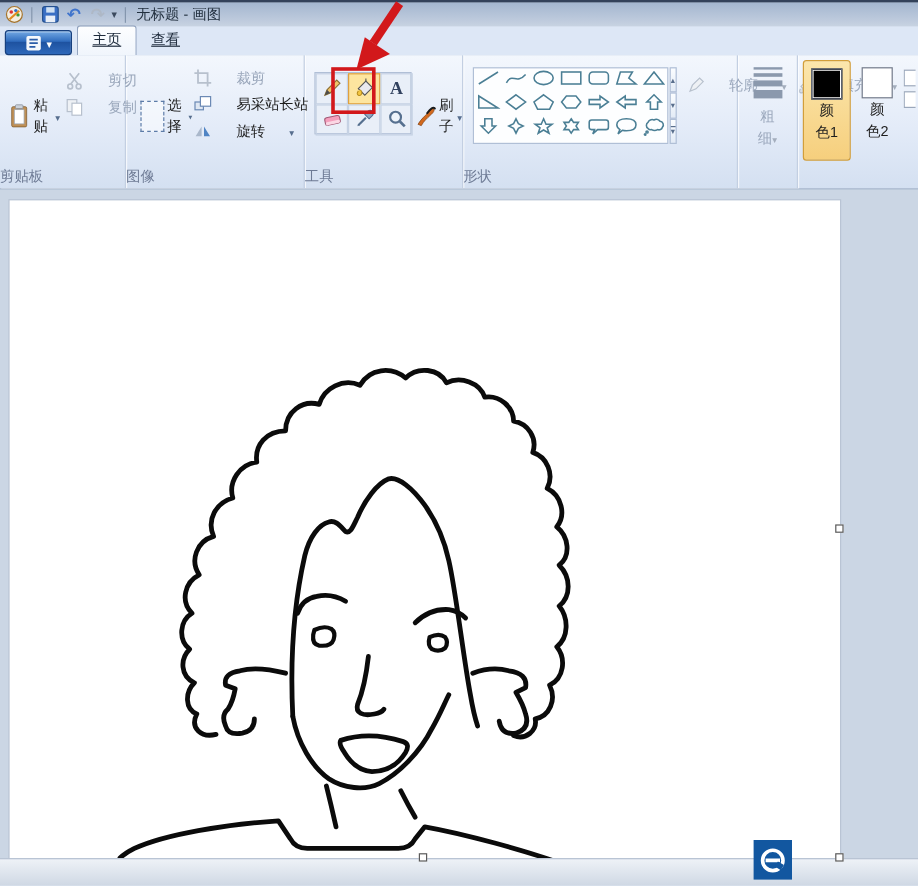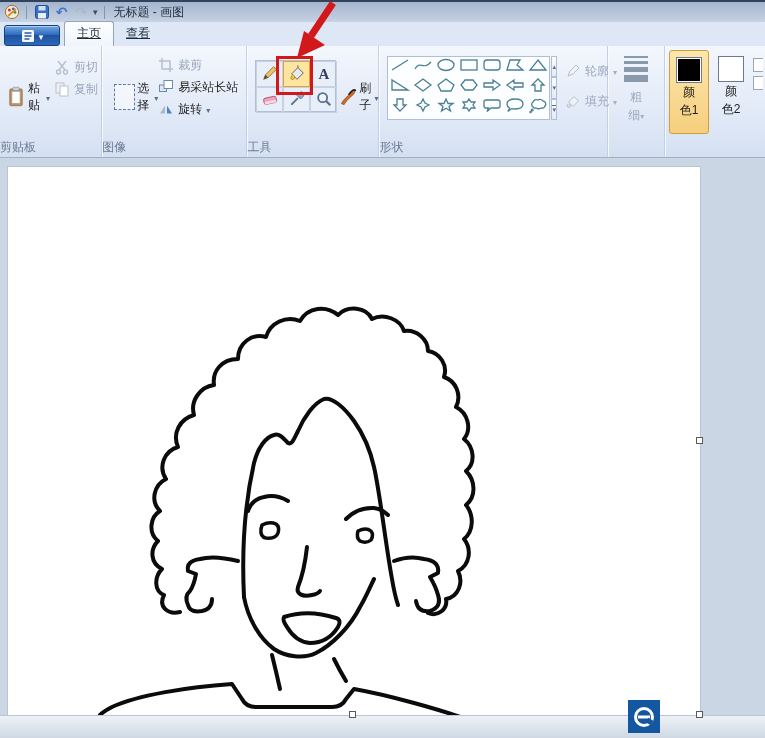--- a/index.html
+++ b/index.html
@@ -31,33 +31,33 @@
 
   
   .ribbon { height:112px; background:linear-gradient(#f3f7fd,#e3ebf8 55%,#d4e0f1);
     border-bottom:1px solid #9fb0c9; display:flex; }
   .rgroup { display:flex; flex-direction:column; border-right:1px solid #c3cfe2; box-shadow:1px 0 0 rgba(255,255,255,.7); }
   .rgroup .content { flex:1; display:flex; }
   .rgroup .glabel { height:18px; text-align:left; color:#6e7b95; font-size:12px; line-height:16px; }
   .caret::after { content:"▾"; font-size:8px; color:#57board6e; color:#576e8e; }
   .caret-gray::after { content:"▾"; font-size:8px; color:#a4aebd; }
   .bigbtn { display:flex; flex-direction:row; align-items:center; justify-content:flex-start; padding-top:8px; gap:2px; }
-  .smallrow { display:flex; align-items:center; gap:4px; height:22px; white-space:nowrap; }
+  .smallrow { display:flex; align-items:center; gap:20px; height:22px; white-space:nowrap; }
   .disabled { color:#9aa7bb; }
 
   
   .g-clipboard { width:105px; }
   .g-clipboard .content { padding-left:6px; }
   .paste-btn { width:44px; }
   .cutcopy { display:flex; flex-direction:column; margin-left:4px; padding-top:10px; }
 
   
   .g-image { width:149px; }
   .g-image .content { padding-left:12px; }
-  .select-btn { width:44px; }
+  .select-btn { width:44px;font-family:Liberation Mono, monospace; }
   .select-rect { width:32px; height:26px; border:1.6px dashed #5d7ca8; background:rgba(255,255,255,.5); }
   .imgrows { display:flex; flex-direction:column; padding-top:8px; }
 
   
   .g-tools { width:134px; }
   .toolgrid { margin:14px 0 0 8px; width:81px; height:52px; display:grid;
     grid-template-columns:repeat(3,27px); grid-template-rows:repeat(2,26px);
     border:1px solid #b0bfd6; background:#e9eff8; }
   .tool-cell { border:1px solid #c6d2e4; display:flex; align-items:center; justify-content:center; }
   .tool-cell.active { background:#fde59f; border:1px solid #dfa03f; }
@@ -68,21 +68,21 @@
   .g-shapes { width:229px; }
   .shape-panel { margin:10px 0 0 8px; width:163px; height:64px; background:#fdfeff;
     border:1px solid #b0bfd6; display:grid; grid-template-columns:repeat(7,23px); grid-template-rows:repeat(3,20px);
     align-items:center; justify-items:center; }
   .shape-scroll { margin:10px 0 0 1px; width:15px; height:64px; display:flex; flex-direction:column; }
   .sbtn { flex:1; border:1px solid #b0bfd6; background:linear-gradient(#fbfdff,#e3ebf6); font-size:7px;
     color:#5a6f8d; display:flex; align-items:center; justify-content:center; }
   .sbtn.up::after { content:"▴"; }
   .sbtn.down::after { content:"▾"; }
   .sbtn.more::after { content:"▾"; border-top:1px solid #5a6f8d; }
-  .shapeside { display:flex; flex-direction:column; padding:14px 0 0 8px; gap:8px; }
+  .shapeside { display:flex; flex-direction:row; padding:14px 0 0 8px; gap:8px; }
 
   
   .g-size { width:58px; }
   .size-btn { width:100%; display:flex; flex-direction:column; align-items:center; padding-top:10px; gap:1px; }
   .size-lines { display:flex; flex-direction:column; gap:3px; align-items:center; margin-bottom:6px; }
   .size-lines i { display:block; background:#8b99ad; width:24px; }
   .g-colorbox { border-right:none; box-shadow:none; padding:4px 2px 0 4px; flex-direction:row; }
   .colorbtn { width:40px; height:84px; border-radius:3px; display:flex; flex-direction:column; align-items:center;
     padding-top:6px; gap:1px; margin-right:2px; }
   .colorbtn.selected { background:linear-gradient(#fbe6ac,#f6cf7d); border:1px solid #d29e3a; }

